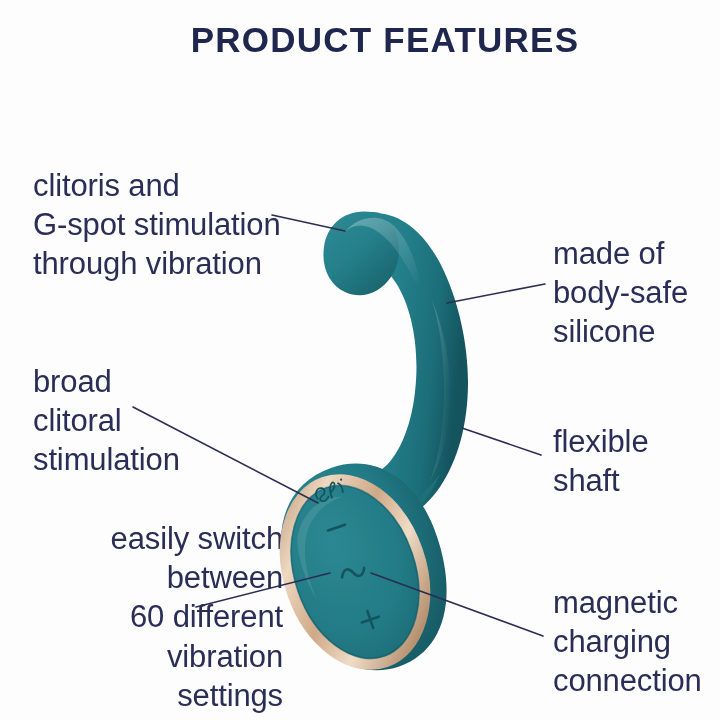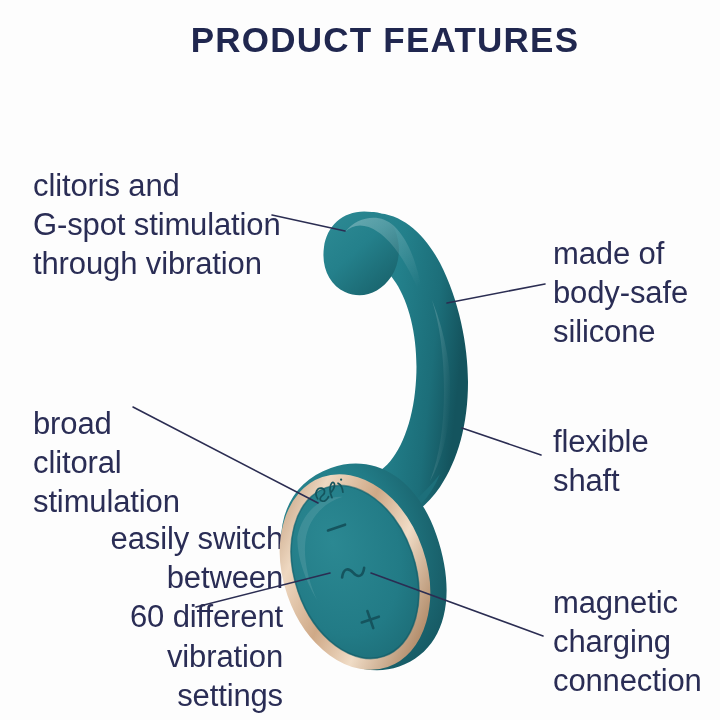--- a/index.html
+++ b/index.html
@@ -41,21 +41,21 @@
     font-size: 31px;
     line-height: 1.265;
     font-family: "Liberation Sans", sans-serif;
     white-space: pre-line;
     letter-spacing: -0.004em;
   }
   .callout.left  { text-align: left; }
   .callout.right { text-align: left; }
 
   #callout-gspot      { left: 33px;  top: 166px; width: 260px; }
-  #callout-broad      { left: 33px;  top: 362px; width: 240px; margin-top: 42px; }
+  #callout-broad      { left: 33px;  top: 362px; width: 240px; }
   #callout-settings   { left: 33px;  top: 519px; width: 250px; text-align: right; }
   #callout-silicone   { left: 553px; top: 234px; width: 165px; }
   #callout-shaft      { left: 553px; top: 422px; width: 165px; }
   #callout-magnetic   { left: 553px; top: 583px; width: 170px; }
 
   
   #leader-layer, #product-layer {
     position: absolute;
     left: 0;
     top: 0;

